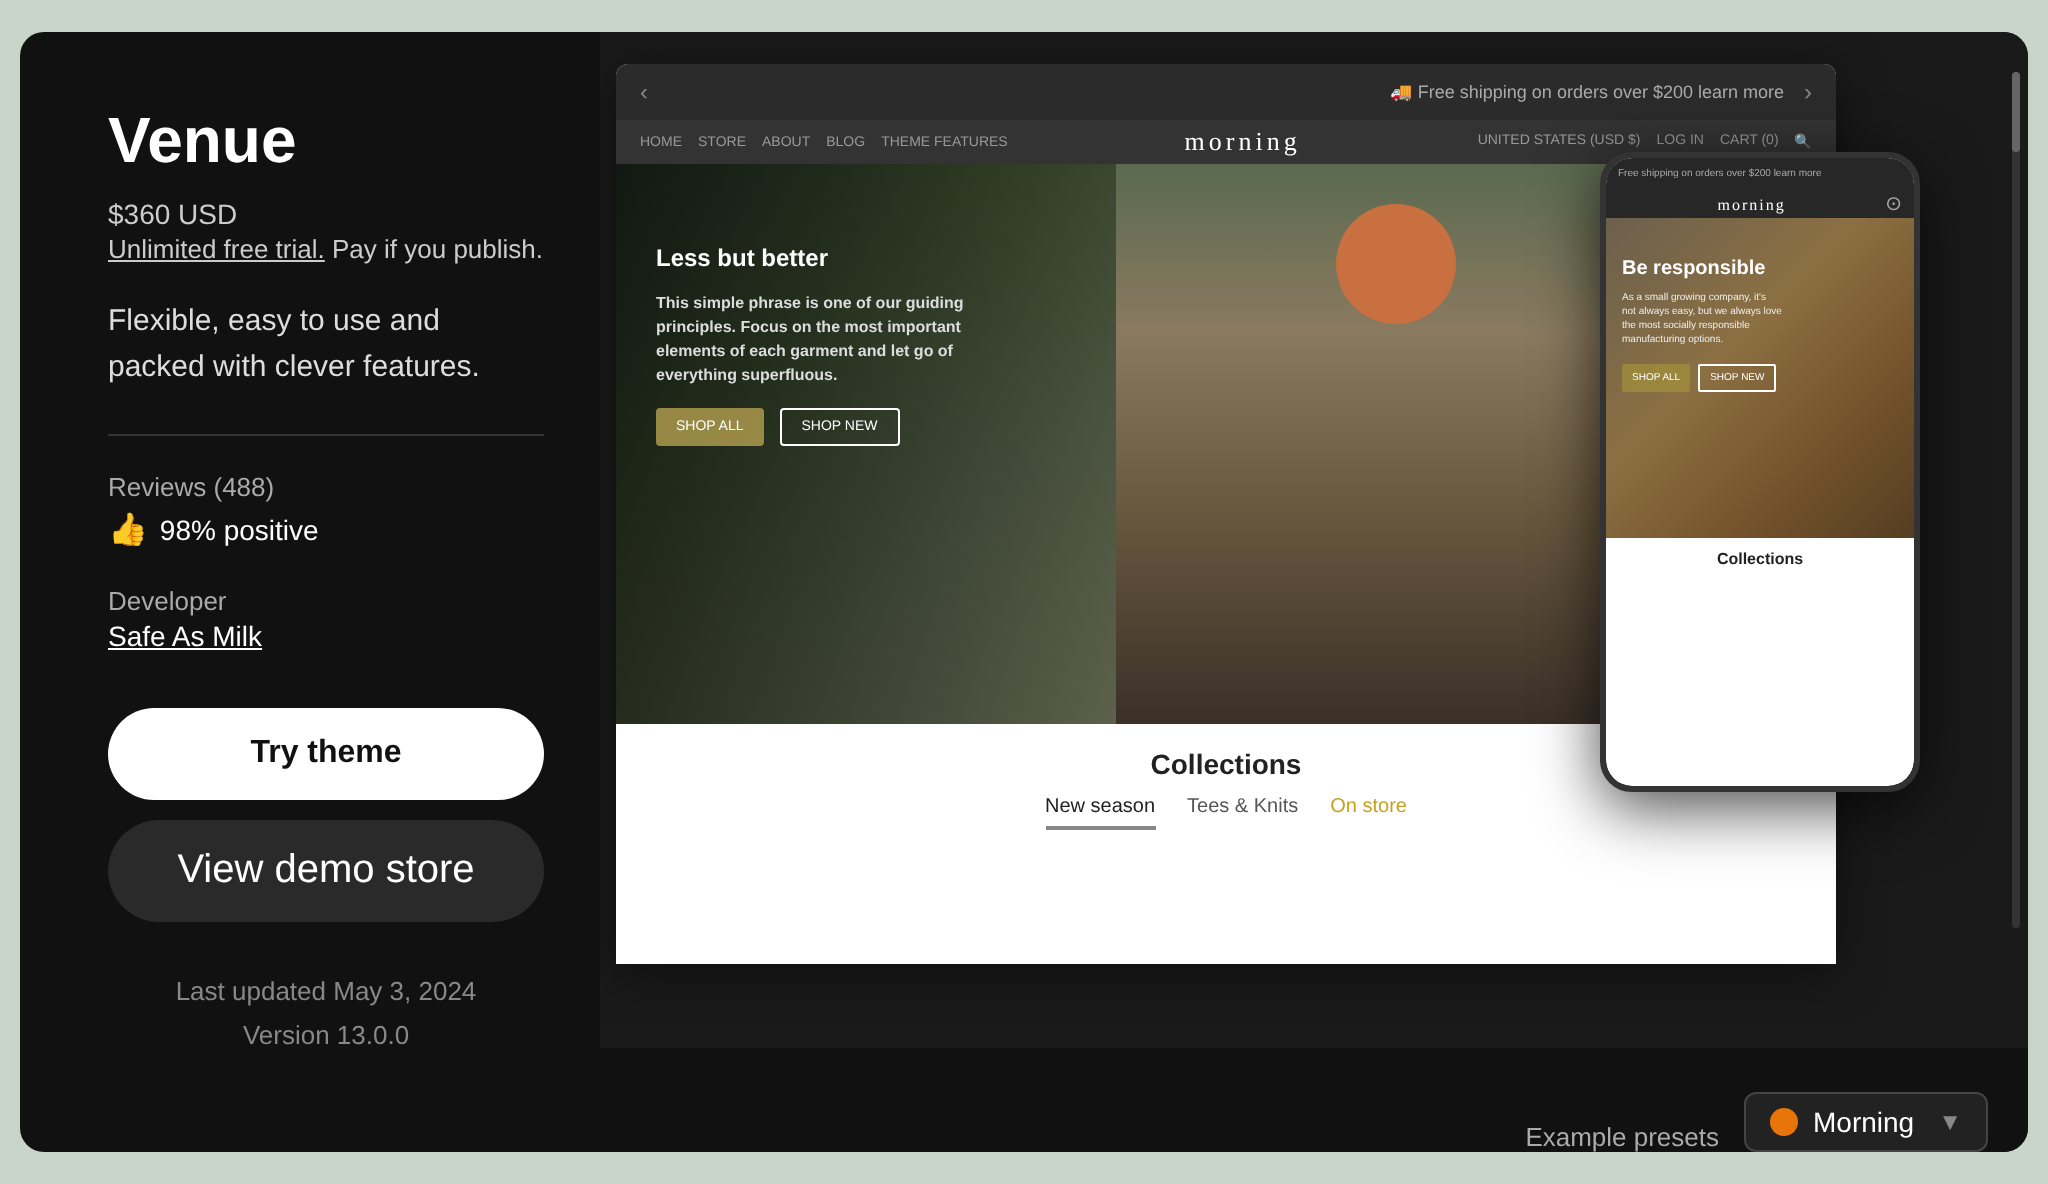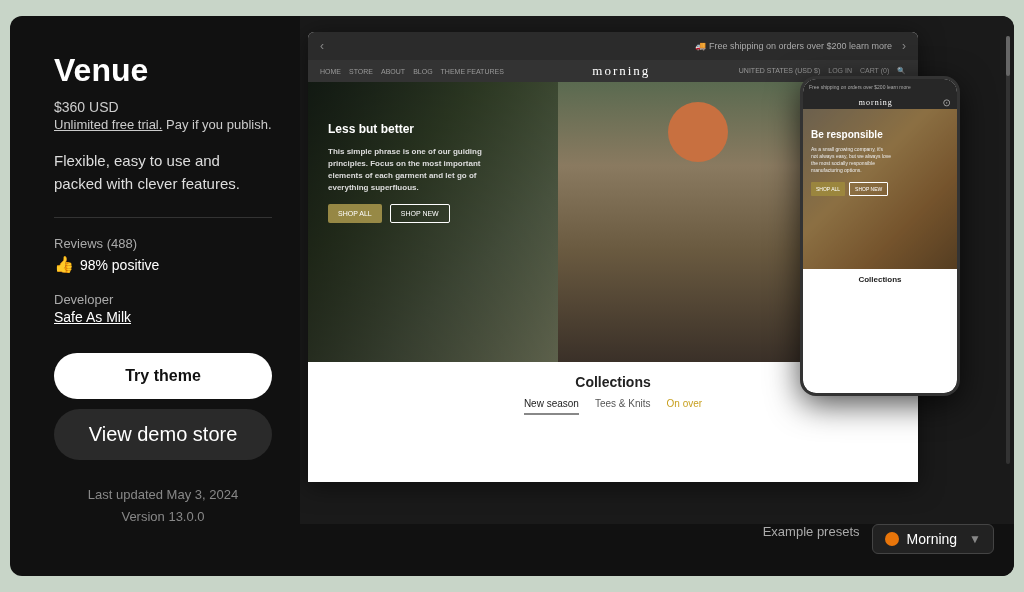--- a/index.html
+++ b/index.html
@@ -383,21 +383,21 @@
       font-weight: 600;
       color: #222;
       margin-bottom: 4px;
     }
     
     .bottom-bar {
       height: 52px;
       background: #111;
       border-radius: 0 0 12px 0;
       display: flex;
-      align-items: flex-start;
+      align-items: flex-end;
       justify-content: flex-end;
       padding: 0 20px;
       gap: 12px;
     }
     .example-presets-label {
       font-size: 13px;
       color: #aaa;
     }
     .preset-selector {
       display: flex;
@@ -512,21 +512,21 @@
               <button class="hero-btn outline">SHOP NEW</button>
             </div>
           </div>
         </div>
 
         <div class="collections-section">
           <div class="collections-title">Collections</div>
           <div class="collections-tabs">
             <span class="col-tab active">New season</span>
             <span class="col-tab">Tees &amp; Knits</span>
-            <span class="col-tab sale">On over</span>
+            <span class="col-tab sale">On store</span>
           </div>
         </div>
       </div>
 
       <div class="mobile-mockup">
         <div class="mobile-inner">
           <div class="mobile-nav-bar">
             <span>Free shipping on orders over $200 learn more</span>
           </div>
           <div style="background:rgba(15,15,15,0.9);height:14px;display:flex;align-items:center;padding:0 6px;">

